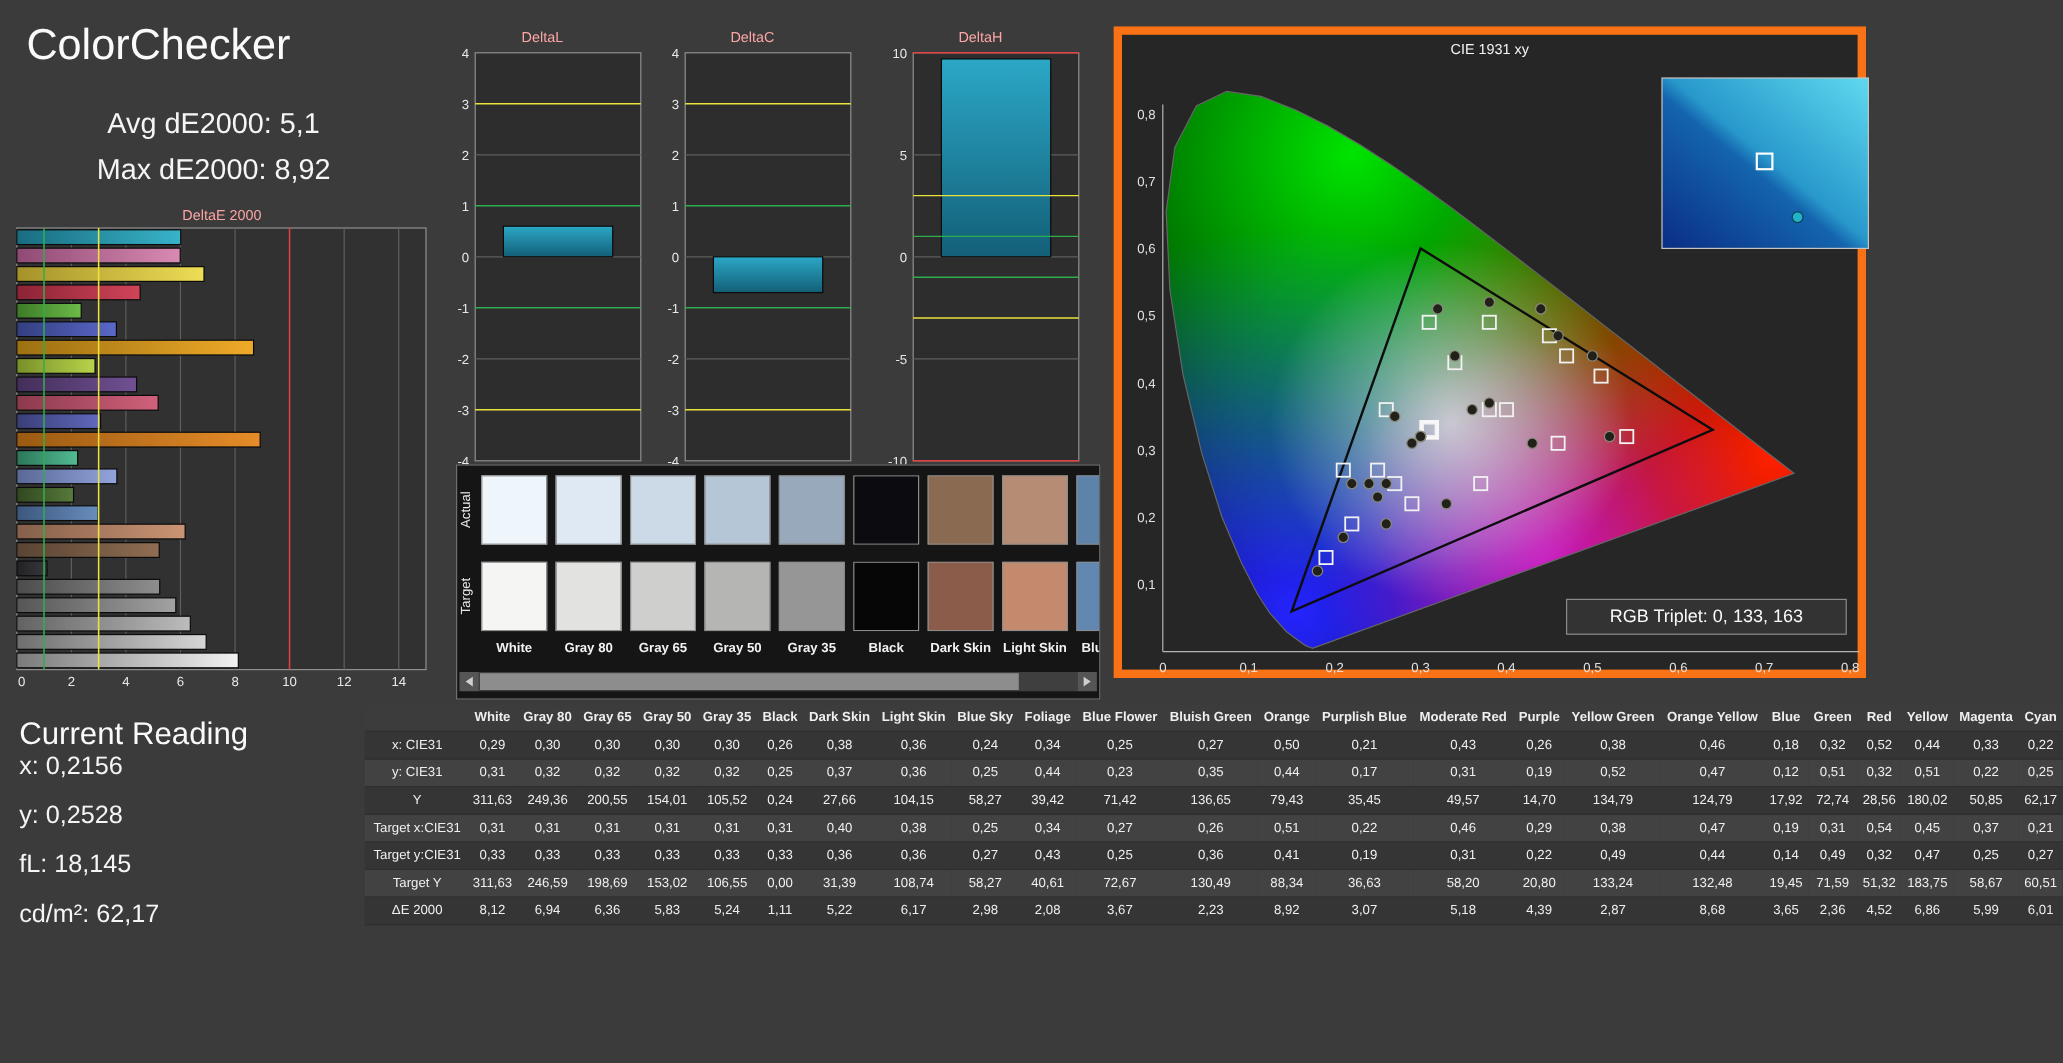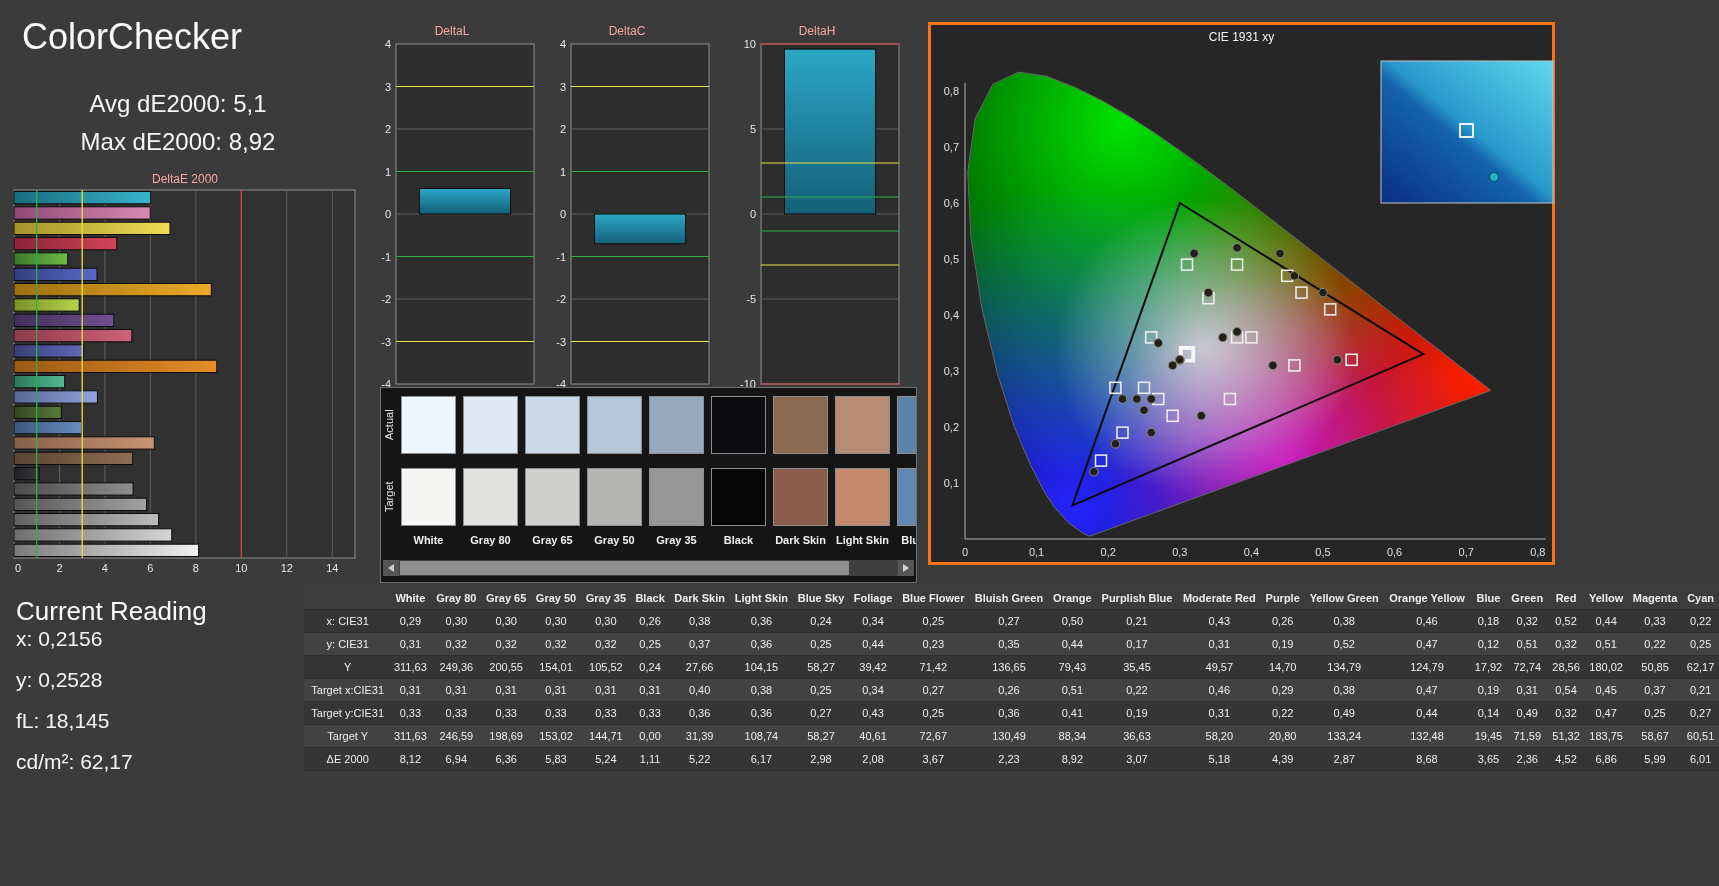--- a/index.html
+++ b/index.html
@@ -30,21 +30,21 @@
   #swatch-labels{position:absolute;left:20px;right:0;top:146px;display:flex;gap:7px;overflow:hidden}
   .swatch{width:55px;height:58px;border:1px solid #8d8d8d;flex:0 0 auto}
   .swatch-label{width:55px;flex:0 0 auto;text-align:center;font-size:11px;font-weight:bold;color:#f2f2f2}
   #swatch-scrollbar{position:absolute;left:2px;right:2px;top:172px;height:16px;display:flex;background:#3f3f3f}
   .sb-btn{width:16px;height:16px;background:#555;display:flex;align-items:center;justify-content:center;flex:0 0 auto}
   .tri-l{width:0;height:0;border-top:4px solid transparent;border-bottom:4px solid transparent;border-right:6px solid #cfcfcf}
   .tri-r{width:0;height:0;border-top:4px solid transparent;border-bottom:4px solid transparent;border-left:6px solid #cfcfcf}
   .sb-track{flex:1;position:relative;background:#3f3f3f}
   .sb-thumb{position:absolute;left:1px;top:1px;height:14px;width:90%;background:#8d8d8d}
   
-  #cie-panel{left:928px;top:22px;width:627px;height:543px;background:#262626;border:3px solid #f97316}
+  #cie-panel{left:928px;top:22px;width:627px;height:543px;background:#262626;border:7px solid #f97316}
   #cie-title{position:absolute;top:5px;left:0;width:100%;text-align:center;font-size:12px;color:#f5f5f5;z-index:2}
   #cie-svg-holder{position:absolute;top:0;left:0}
   #rgb-triplet{position:absolute;left:370px;top:470px;width:234px;height:30px;line-height:28px;text-align:center;
     font-size:15px;color:#fafafa;background:#333;border:1px solid #8a8a8a;z-index:2}
   
   #current-reading{left:16px;top:596px}
   #current-reading .cr-title{font-size:26px;color:#fafafa}
   #current-reading .cr-item{font-size:21px;margin-bottom:17px;color:#f5f5f5}
   
   #table-wrap{left:304px;top:587px;width:1415px}
@@ -453,20 +453,21 @@
           <circle cx="162.9" cy="446.8" r="4.3" fill="#21211a" stroke="#8a8a7c" stroke-width="1"></circle>
           <circle cx="263.1" cy="228.4" r="4.3" fill="#21211a" stroke="#8a8a7c" stroke-width="1"></circle>
           <circle cx="406.3" cy="334.8" r="4.3" fill="#21211a" stroke="#8a8a7c" stroke-width="1"></circle>
           <circle cx="349" cy="228.4" r="4.3" fill="#21211a" stroke="#8a8a7c" stroke-width="1"></circle>
           <circle cx="270.3" cy="390.8" r="4.3" fill="#21211a" stroke="#8a8a7c" stroke-width="1"></circle>
           <circle cx="191.5" cy="374" r="4.3" fill="#21211a" stroke="#8a8a7c" stroke-width="1"></circle>
           <rect x="450" y="36" width="172" height="142" fill="url(#insg)" stroke="#c4c4c4" stroke-width="1"></rect>
           <rect x="529" y="99" width="13" height="13" fill="none" stroke="#ffffff" stroke-width="1.8"></rect>
           <circle cx="563" cy="152" r="4.5" fill="#23b2ca" stroke="#0b4754" stroke-width="1"></circle>
         </svg></div>
+    <div id="rgb-triplet">RGB Triplet: 0, 133, 163</div>
   </div>
 
   <div id="current-reading" class="abs">
     <div class="cr-title">Current Reading</div>
     <div class="cr-item">x: 0,2156</div>
     <div class="cr-item">y: 0,2528</div>
     <div class="cr-item">fL: 18,145</div>
     <div class="cr-item">cd/m²: 62,17</div>
   </div>
 
@@ -636,21 +637,21 @@
             <td>0,47</td>
             <td>0,25</td>
             <td>0,27</td>
           </tr>
           <tr>
             <td class="rowlabel">Target Y</td>
             <td>311,63</td>
             <td>246,59</td>
             <td>198,69</td>
             <td>153,02</td>
-            <td>144,71</td>
+            <td>106,55</td>
             <td>0,00</td>
             <td>31,39</td>
             <td>108,74</td>
             <td>58,27</td>
             <td>40,61</td>
             <td>72,67</td>
             <td>130,49</td>
             <td>88,34</td>
             <td>36,63</td>
             <td>58,20</td>

